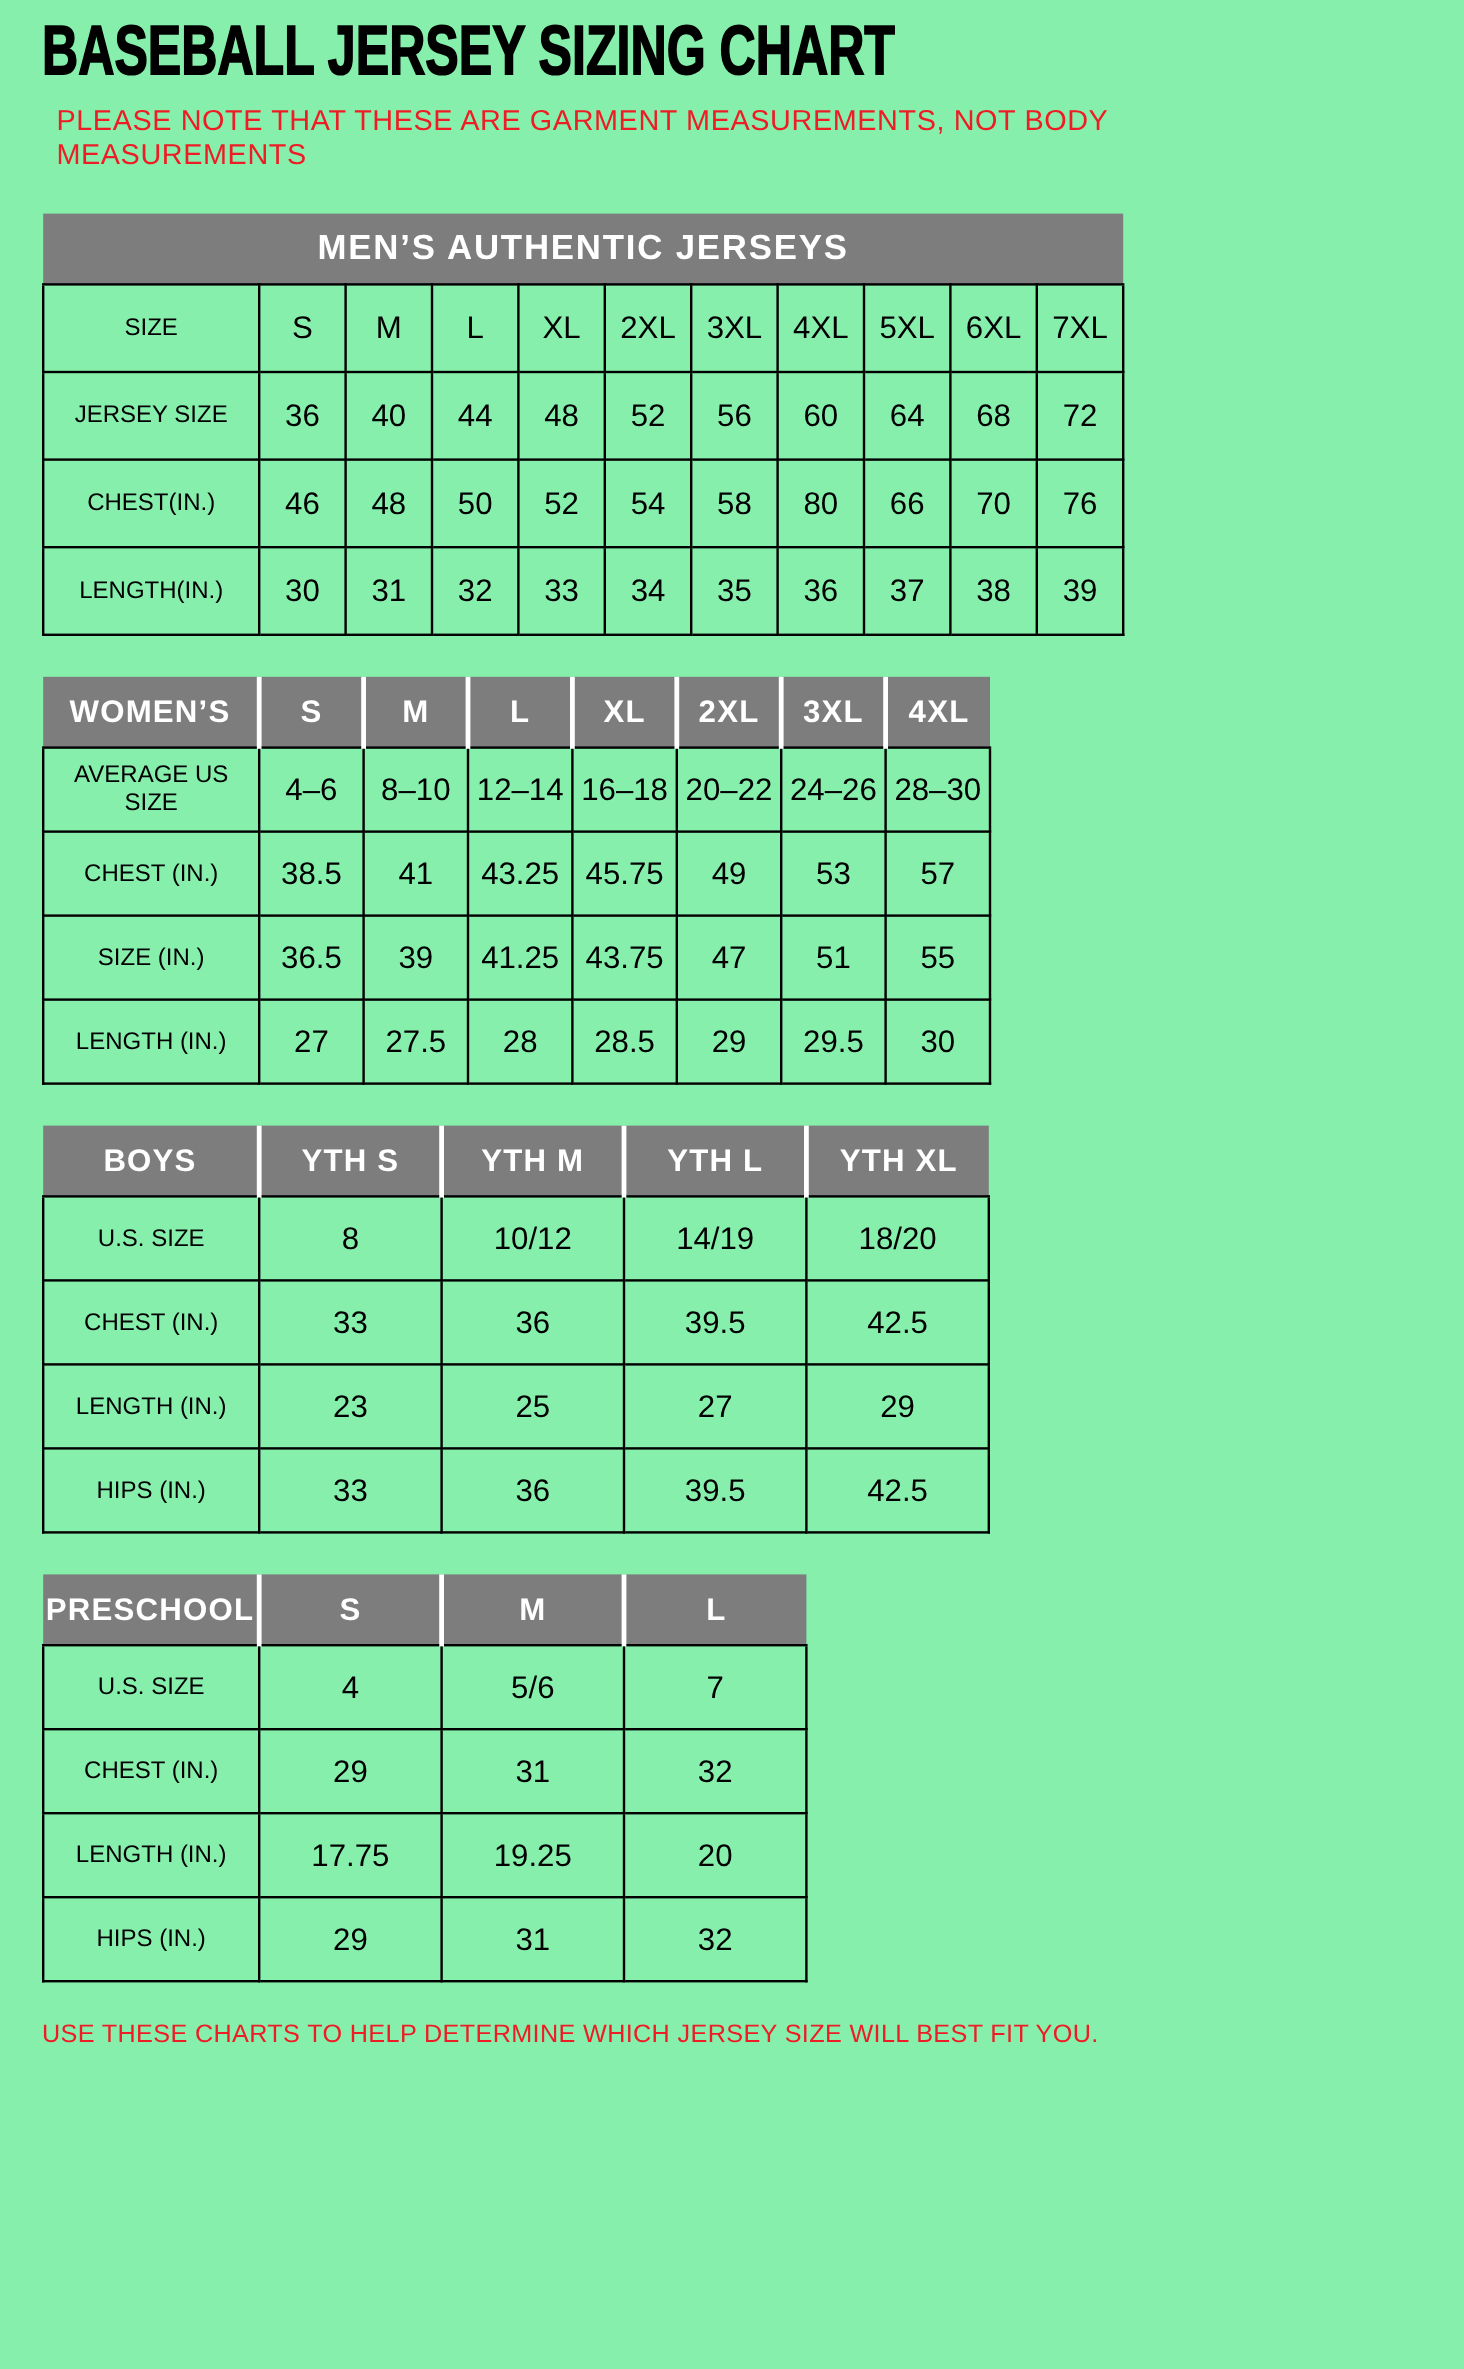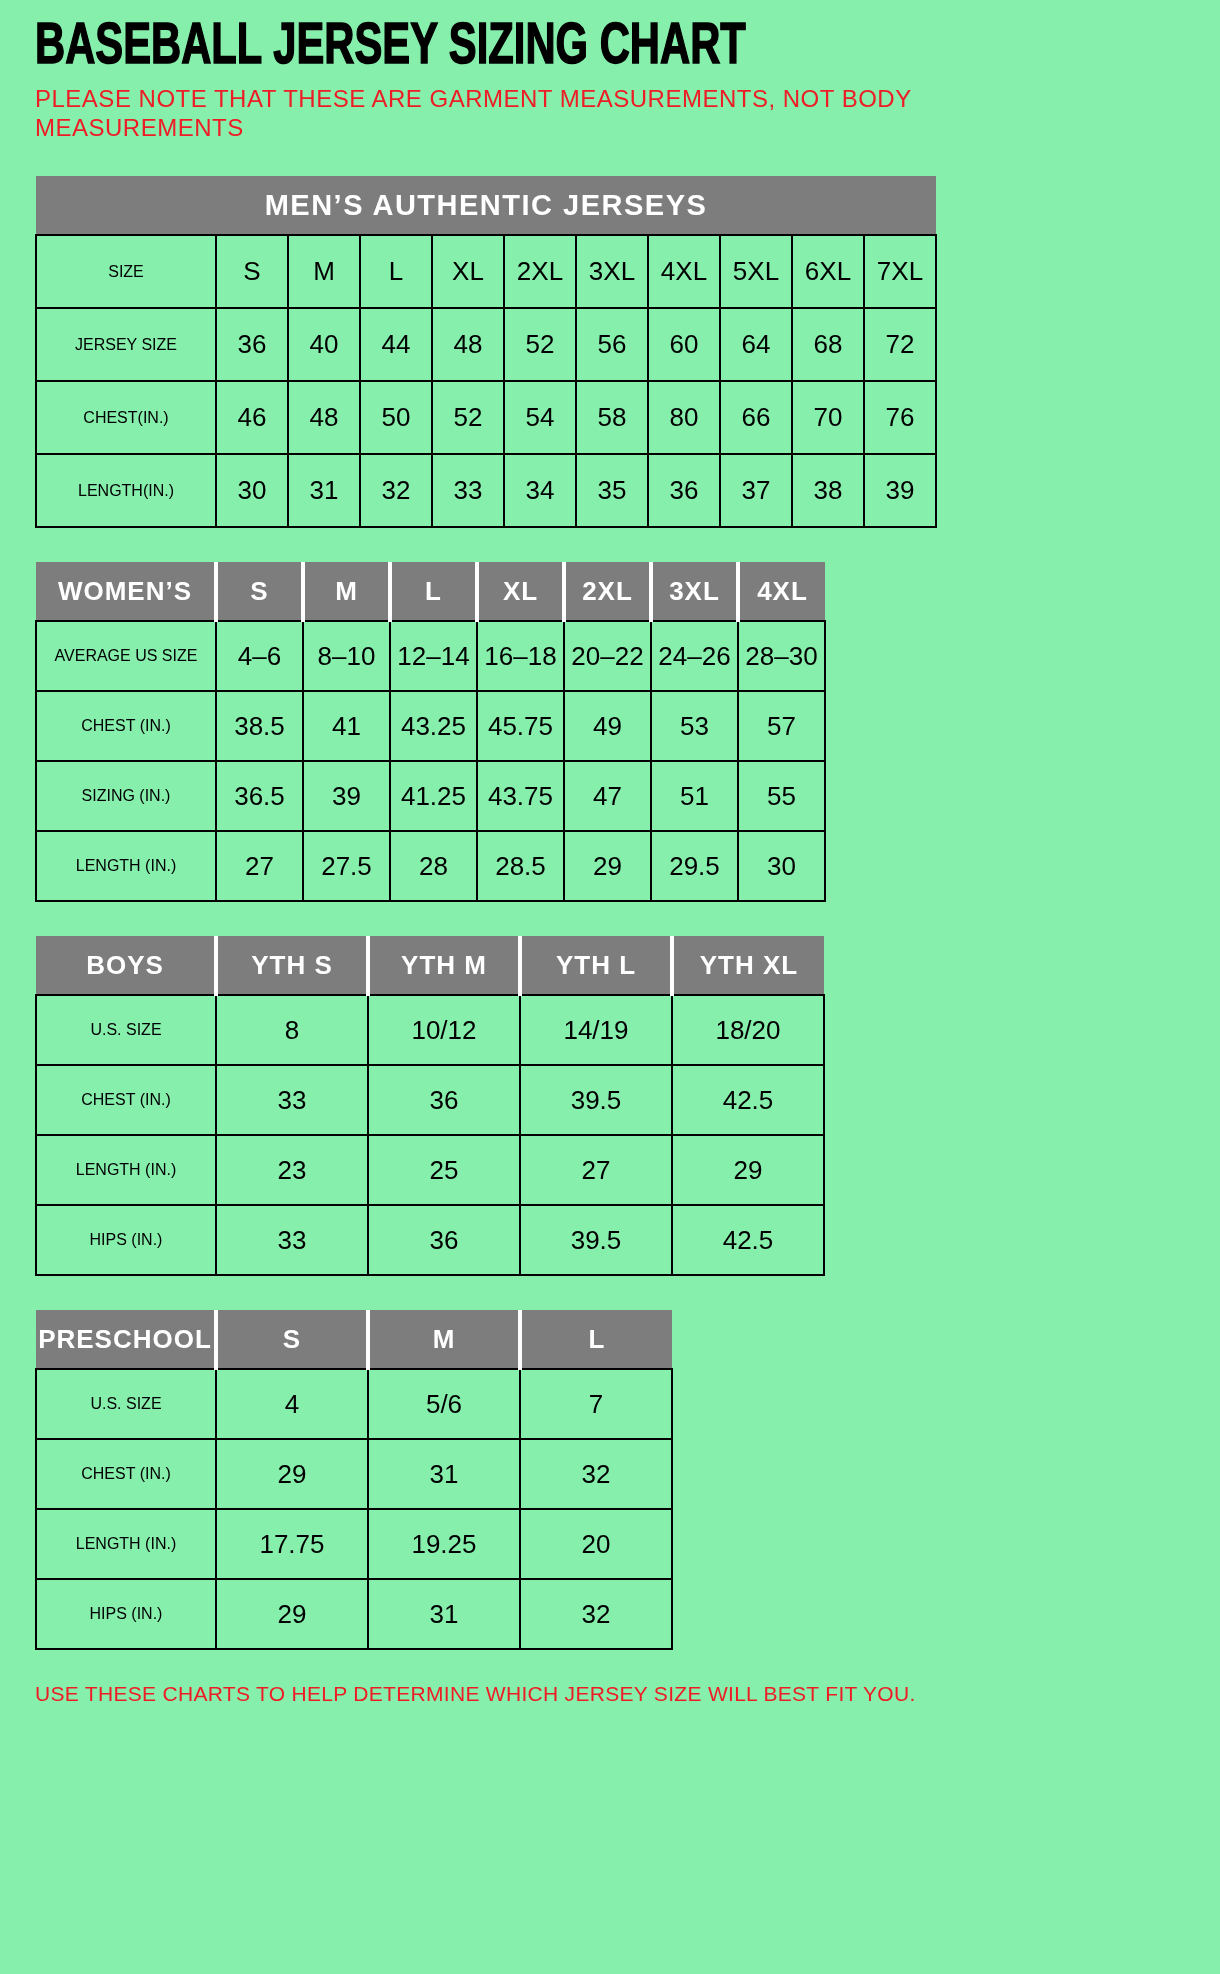--- a/index.html
+++ b/index.html
@@ -12,21 +12,21 @@
     font-size: 58px;
     font-weight: bold;
     line-height: 1.05;
     letter-spacing: 0;
     white-space: nowrap;
     transform: scaleX(0.72);
     transform-origin: left center;
     -webkit-text-stroke: 1.5px #000;
   }
   .note {
-    margin: 0;
+    margin: 12px;
     max-width: 900px;
     font-size: 24px;
     line-height: 1.22;
     letter-spacing: 0.5px;
     color: var(--accent_red, #ee1c25);
   }
   .footer-note {
     margin-top: 32px;
     font-size: 21px;
     letter-spacing: 0.3px;
@@ -36,21 +36,21 @@
 
   table.tbl { border-collapse: collapse; table-layout: fixed; margin-top: 34px; }
   .tbl td {
     border: 2px solid var(--grid_black, #000);
     text-align: center;
     vertical-align: middle;
     font-size: 26px;
     height: 60px;
     padding: 0 2px;
   }
-  .tbl td.label { font-size: 16px; padding: 4px 8px; border-radius: 17px; }
+  .tbl td.label { font-size: 20px; padding: 4px 8px; border-radius: 17px; }
   .tbl th {
     background: var(--header_gray, #7d7d7d);
     color: #fff;
     font-weight: bold;
     text-align: center;
     vertical-align: middle;
     border: 0;
     border-bottom: 2px solid var(--grid_black, #000);
     height: 58px;
     font-size: 26px;
@@ -183,21 +183,21 @@
         <td class="label">CHEST (IN.)</td>
         <td>38.5</td>
         <td>41</td>
         <td>43.25</td>
         <td>45.75</td>
         <td>49</td>
         <td>53</td>
         <td>57</td>
       </tr>
       <tr>
-        <td class="label">SIZING (IN.)</td>
+        <td class="label">SIZE (IN.)</td>
         <td>36.5</td>
         <td>39</td>
         <td>41.25</td>
         <td>43.75</td>
         <td>47</td>
         <td>51</td>
         <td>55</td>
       </tr>
       <tr>
         <td class="label">LENGTH (IN.)</td>

